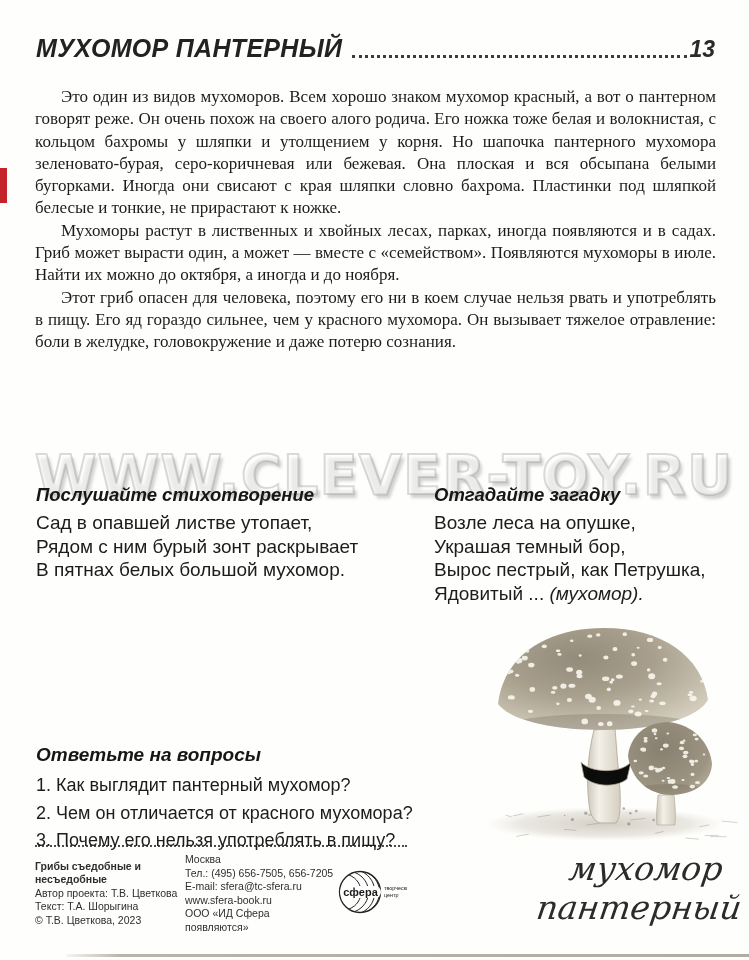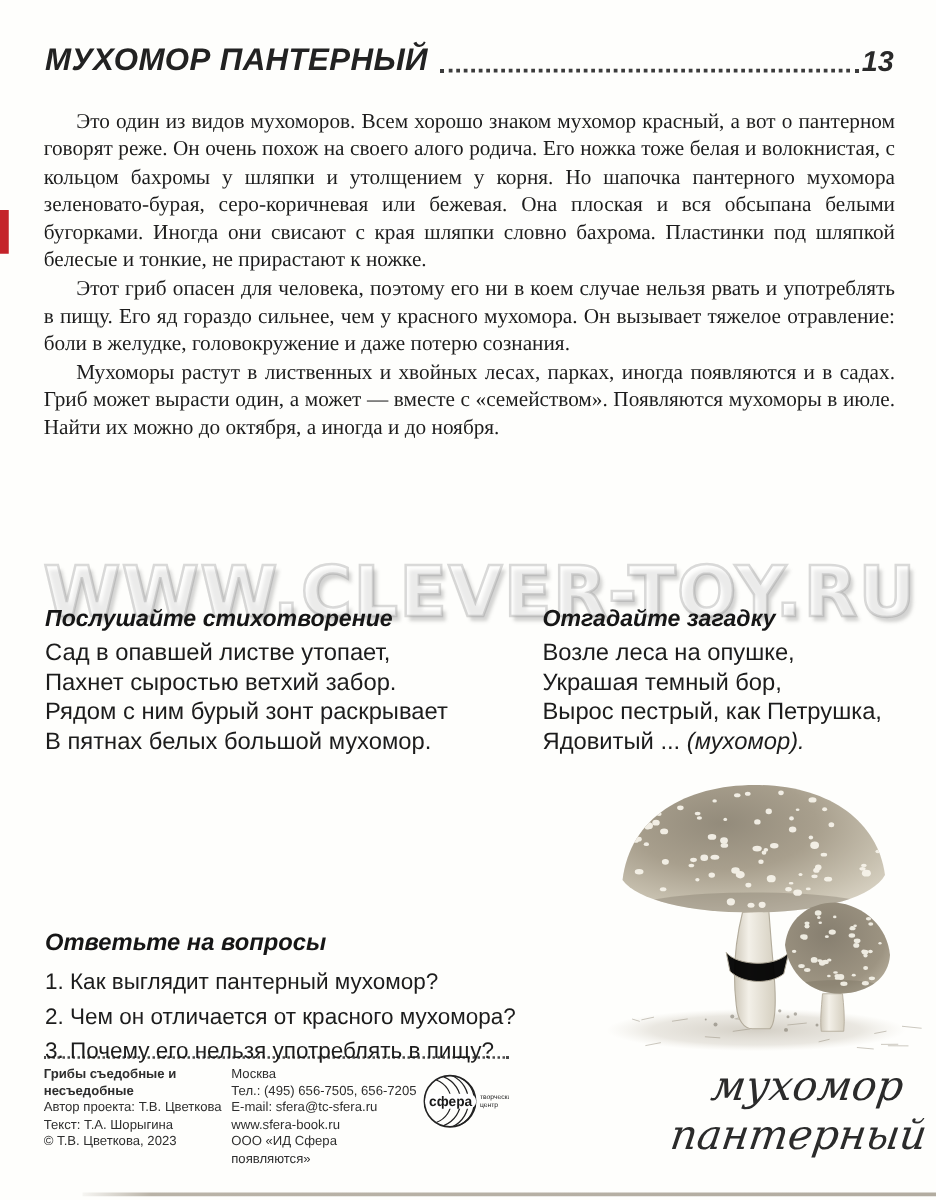--- a/index.html
+++ b/index.html
@@ -54,51 +54,50 @@
   
   .caption { position:absolute; top:849px; left:498px; width:248px; z-index:2;
     font-family:"DejaVu Serif", serif; font-style:italic; font-size:33px; line-height:39px;
     color:#2b2b2b; transform:skewX(-8deg); }
   .caption .l1 { text-align:right; padding-right:26px; }
   .caption .l2 { text-align:right; padding-right:2px; }
 
   
   .footer { position:absolute; top:845px; left:35px; width:372px; z-index:2; }
   .footer-dots { border-top:2.5px dotted #4a4a4a; width:372px; margin-bottom:6px; }
-  .footer-cols { display:flex; }
+  .footer-cols { display:flex;align-items:center; }
   .fc1 { width:150px; font-size:10.5px; line-height:13.5px; color:#2e2e2e; }
   .fc2 { width:150px; font-size:10.5px; line-height:13.5px; color:#2e2e2e; }
   .f-bold { font-weight:bold; }
   .flogo { position:relative; width:72px; margin-top:2px; }
 </style>
 </head>
 <body>
 
 <div class="page">
 
   <div class="red-tab"></div>
 
   <div class="title-row">
     <span class="title">МУХОМОР ПАНТЕРНЫЙ</span>
     <div class="leader"></div>
     <span class="pagenum">13</span>
   </div>
 
   <div class="body-text">
     <p>Это один из видов мухоморов. Всем хорошо знаком мухомор красный, а вот о пантерном говорят реже. Он очень похож на своего алого родича. Его ножка тоже белая и волокнистая, с кольцом бахромы у шляпки и утолщением у корня. Но шапочка пантерного мухомора зеленовато-бурая, серо-коричневая или бежевая. Она плоская и вся обсыпана белыми бугорками. Иногда они свисают с края шляпки словно бахрома. Пластинки под шляпкой белесые и тонкие, не прирастают к ножке.</p>
+    <p>Мухоморы растут в лиственных и хвойных лесах, парках, иногда появляются и в садах. Гриб может вырасти один, а может — вместе с «семейством». Появляются мухоморы в июле. Найти их можно до октября, а иногда и до ноября.</p>
     <p>Этот гриб опасен для человека, поэтому его ни в коем случае нельзя рвать и употреблять в пищу. Его яд гораздо сильнее, чем у красного мухомора. Он вызывает тяжелое отравление: боли в желудке, головокружение и даже потерю сознания.</p>
-    <p>Мухоморы растут в лиственных и хвойных лесах, парках, иногда появляются и в садах. Гриб может вырасти один, а может — вместе с «семейством». Появляются мухоморы в июле. Найти их можно до октября, а иногда и до ноября.</p>
   </div>
 
   <div class="watermark">WWW.CLEVER-TOY.RU</div>
 
   <div class="poem">
     <div class="section-heading">Послушайте стихотворение</div>
     <div class="vline">Сад в опавшей листве утопает,</div>
-    <div class="vline">Пахнет сыростью ветхий забор.</div>
     <div class="vline">Рядом с ним бурый зонт раскрывает</div>
     <div class="vline">В пятнах белых большой мухомор.</div>
   </div>
 
   <div class="riddle">
     <div class="section-heading">Отгадайте загадку</div>
     <div class="vline">Возле леса на опушке,</div>
     <div class="vline">Украшая темный бор,</div>
     <div class="vline">Вырос пестрый, как Петрушка,</div>
     <div class="vline"><span>Ядовитый ... </span><em>(мухомор).</em></div>

